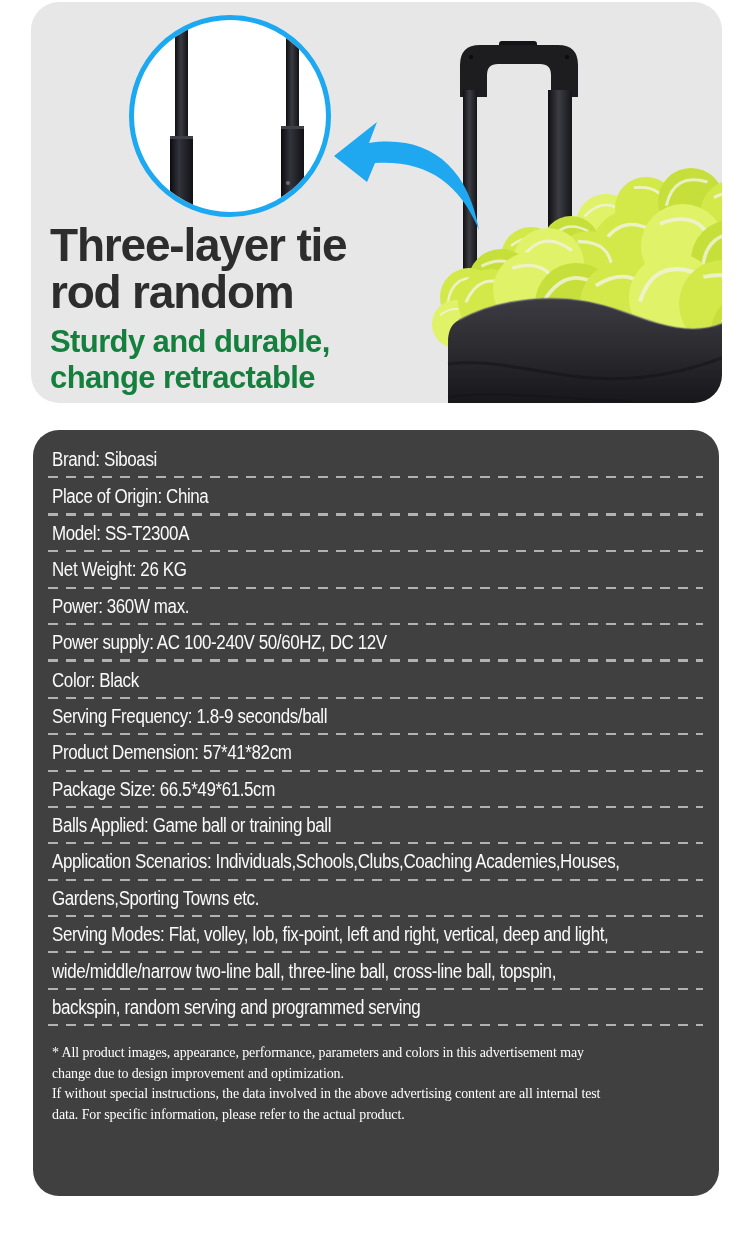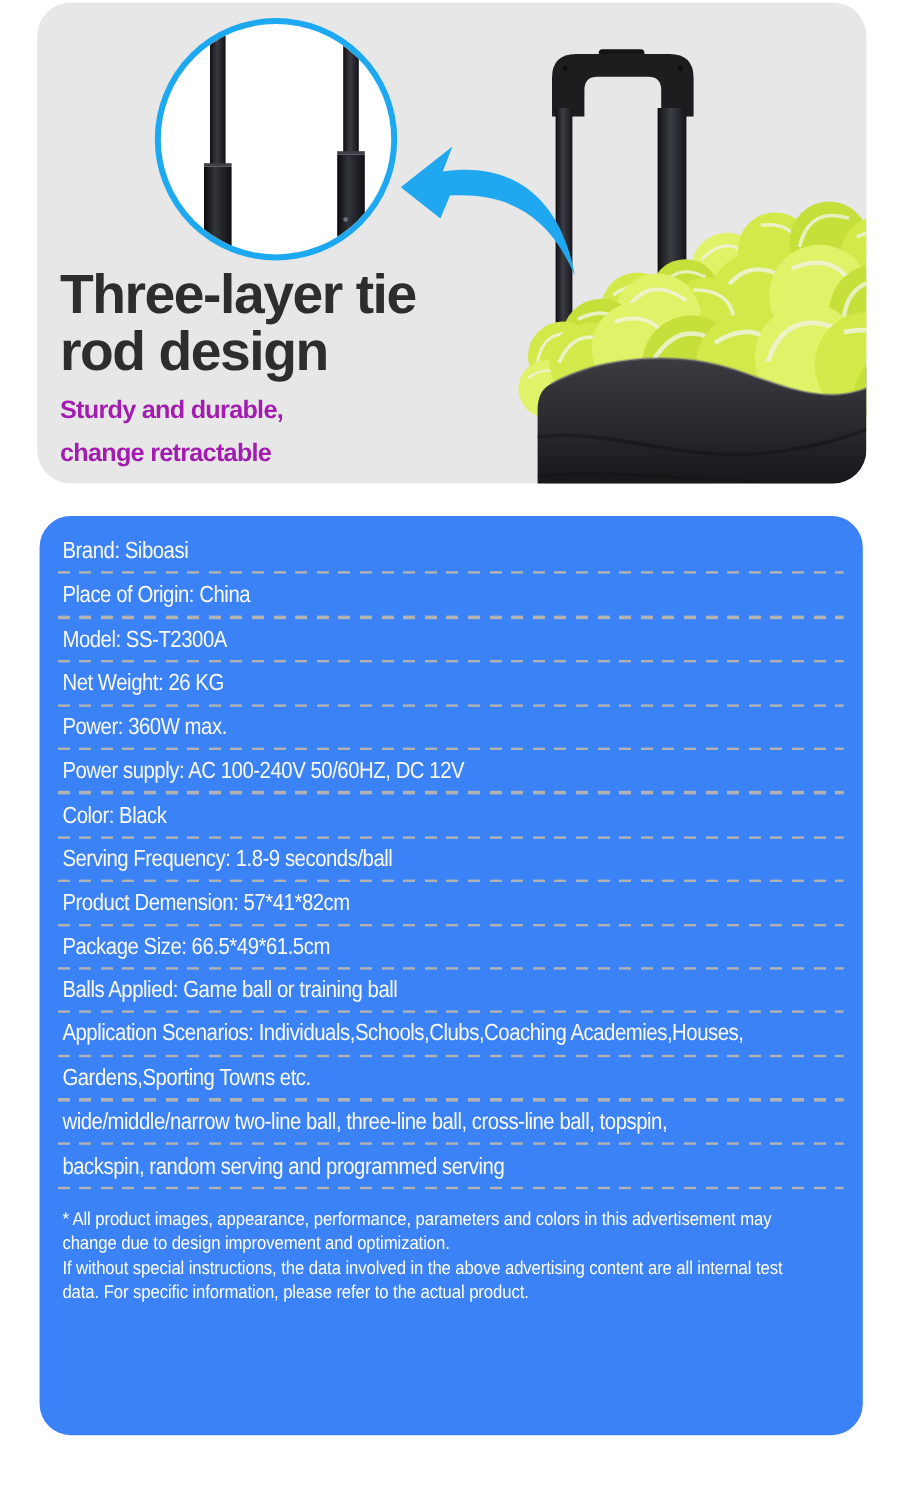--- a/index.html
+++ b/index.html
@@ -25,31 +25,31 @@
              background:linear-gradient(90deg,#0b0b0f,#33333b 40%,#101015);}
   .rod-left  .rod-lower{top:120px;}
   .rod-right .rod-lower{top:110px;}
   .rod-right .rod-lower::after{content:'';position:absolute;left:5px;top:52px;width:4px;height:4px;
              border-radius:50%;background:#6d6d75;}
 
   
   .headline{position:absolute;left:19px;top:220px;}
   .title-line{font-size:46px;font-weight:bold;color:#2d2d2d;line-height:47px;letter-spacing:-1.2px;}
   .subtitle{margin-top:8px;}
-  .sub-line{font-size:21px;font-weight:bold;color:#a21caf;line-height:36px;letter-spacing:-0.6px;}
-
-  
-  .panel{position:absolute;left:33px;top:430px;width:686px;height:766px;background:#3b82f6;
+  .sub-line{font-size:31px;font-weight:bold;color:#15803d;line-height:36px;letter-spacing:-0.6px;}
+
+  
+  .panel{position:absolute;left:33px;top:430px;width:686px;height:766px;background:#404040;
          border-radius:26px;box-sizing:border-box;padding:12px 12px 0 19px;overflow:hidden;}
   .spec-row{height:35.4px;display:flex;align-items:center;}
   .spec-row span{display:inline-block;white-space:nowrap;font-size:19.5px;letter-spacing:-0.45px;
                  color:#fafafa;transform:scaleX(.87);transform-origin:0 50%;}
   .dash-sep{height:2px;margin:-1px 4px 0 -4px;
             background:repeating-linear-gradient(to right,#b2b2b2 0 10px,transparent 10px 18px);}
-  .footnote{margin-top:16px;}
+  .footnote{margin-top:16px;font-family:Liberation Serif, serif;}
   .fn-line{white-space:nowrap;font-size:15.5px;line-height:20.5px;color:#ffffff;
            transform:scaleX(.9);transform-origin:0 50%;letter-spacing:-0.1px;}
 </style>
 </head>
 <body>
 
 <div class="page">
 
   <section class="hero">
 
@@ -154,21 +154,21 @@
         <div class="rod-lower"></div>
       </div>
       <div class="rod rod-right">
         <div class="rod-upper"></div>
         <div class="rod-lower"></div>
       </div>
     </div>
 
     <div class="headline">
       <div class="title-line">Three-layer tie</div>
-      <div class="title-line">rod design</div>
+      <div class="title-line">rod random</div>
       <div class="subtitle">
         <div class="sub-line">Sturdy and durable,</div>
         <div class="sub-line">change retractable</div>
       </div>
     </div>
   </section>
 
   <section class="panel">
     <div id="spec-list">
         <div class="spec-row">
@@ -218,20 +218,23 @@
         </div>
         <div class="dash-sep"></div>
         <div class="spec-row">
           <span>Application Scenarios: Individuals,Schools,Clubs,Coaching Academies,Houses,</span>
         </div>
         <div class="dash-sep"></div>
         <div class="spec-row">
           <span>Gardens,Sporting Towns etc.</span>
         </div>
         <div class="dash-sep"></div>
+        <div class="spec-row">
+          <span>Serving Modes: Flat, volley, lob, fix-point, left and right, vertical, deep and light,</span>
+        </div>
         <div class="dash-sep"></div>
         <div class="spec-row">
           <span>wide/middle/narrow two-line ball, three-line ball, cross-line ball, topspin,</span>
         </div>
         <div class="dash-sep"></div>
         <div class="spec-row">
           <span>backspin, random serving and programmed serving</span>
         </div>
         <div class="dash-sep"></div>
       </div>

